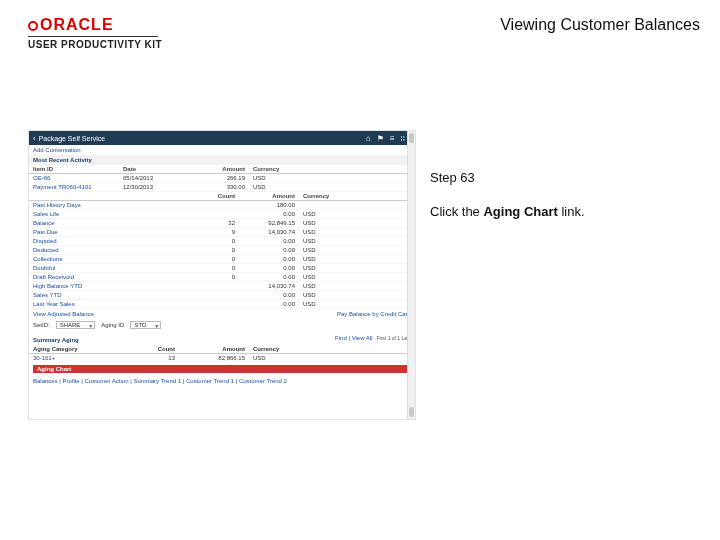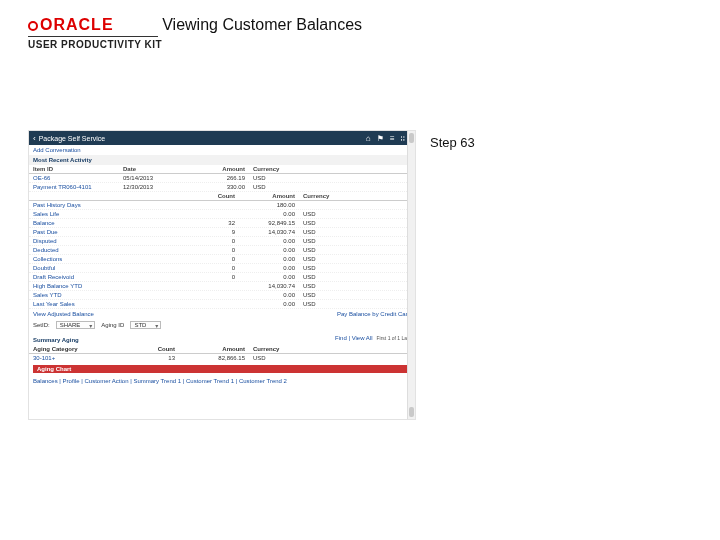--- a/index.html
+++ b/index.html
@@ -7,20 +7,21 @@
     width: 720px;
     height: 540px;
     font-family: Arial, Helvetica, sans-serif;
     background: #fff;
     position: relative;
   }
   .header {
     position: absolute;
     top: 16px; left: 28px; right: 20px;
     display: flex;
+    justify-content: space-between;
     align-items: flex-start;
   }
   .logo-block { display: flex; flex-direction: column; }
   .oracle-logo { font-size: 16px; font-weight: bold; color: #d00; letter-spacing: 1px; }
   .oracle-dot { display:inline-block; width:10px; height:10px; border:2px solid #d00; border-radius:50%; vertical-align: middle; margin-right:2px;}
   .logo-rule { border-top:1px solid #333; margin:2px 0; width:130px;}
   .upk { font-size:10px; letter-spacing:0.5px; color:#222; font-weight:bold;}
   .page-title { font-size: 16px; color:#111; margin-top:0; }
   .content {
     position:absolute;
@@ -77,21 +78,21 @@
   }
   .aging-row{
     display:grid; grid-template-columns:90px 60px 70px 50px; padding:1px 4px;
   }
   .red-btn{display:inline-block; background:#c33; color:#fff; font-size:6px; padding:1px 4px; margin:3px 4px; font-weight:bold;}
   .tabs-row{padding:2px 4px; color:#1a4fa0; font-size:6px;}
   .find-row{display:flex; align-items:center; gap:4px; padding:1px 4px; color:#555;}
   .pager{font-size:5px; color:#555;}
 
   
-  .instr { flex:1; font-size:13px; color:#111; line-height:1.35; padding-top:4px;}
+  .instr { flex:1; font-size:13px; color:#111; line-height:1.35; padding-top:4px;margin-top:35px;}
   .instr .step{margin-bottom:16px;}
   .instr p{margin-bottom:14px;}
 </style>
 </head>
 <body>
 
 <div class="header">
   <div class="logo-block">
     <span class="oracle-logo"><span class="oracle-dot"></span><span>ORACLE</span></span>
     <div class="logo-rule"></div>
@@ -248,14 +249,17 @@
       <span>USD</span>
     </div>
     <span class="red-btn">Aging Chart</span>
     <div class="tabs-row">Balances | Profile | Customer Action | Summary Trend 1 | Customer Trend 1 | Customer Trend 2</div>
 
     <div class="shot-scroll"></div>
   </div>
 
   <div class="instr">
     <p class="step">Step 63</p>
+    <p>
+      <span>Click the </span><b>Aging Chart</b><span> link.</span>
+    </p>
   </div>
 </div>
 
 </body></html>

